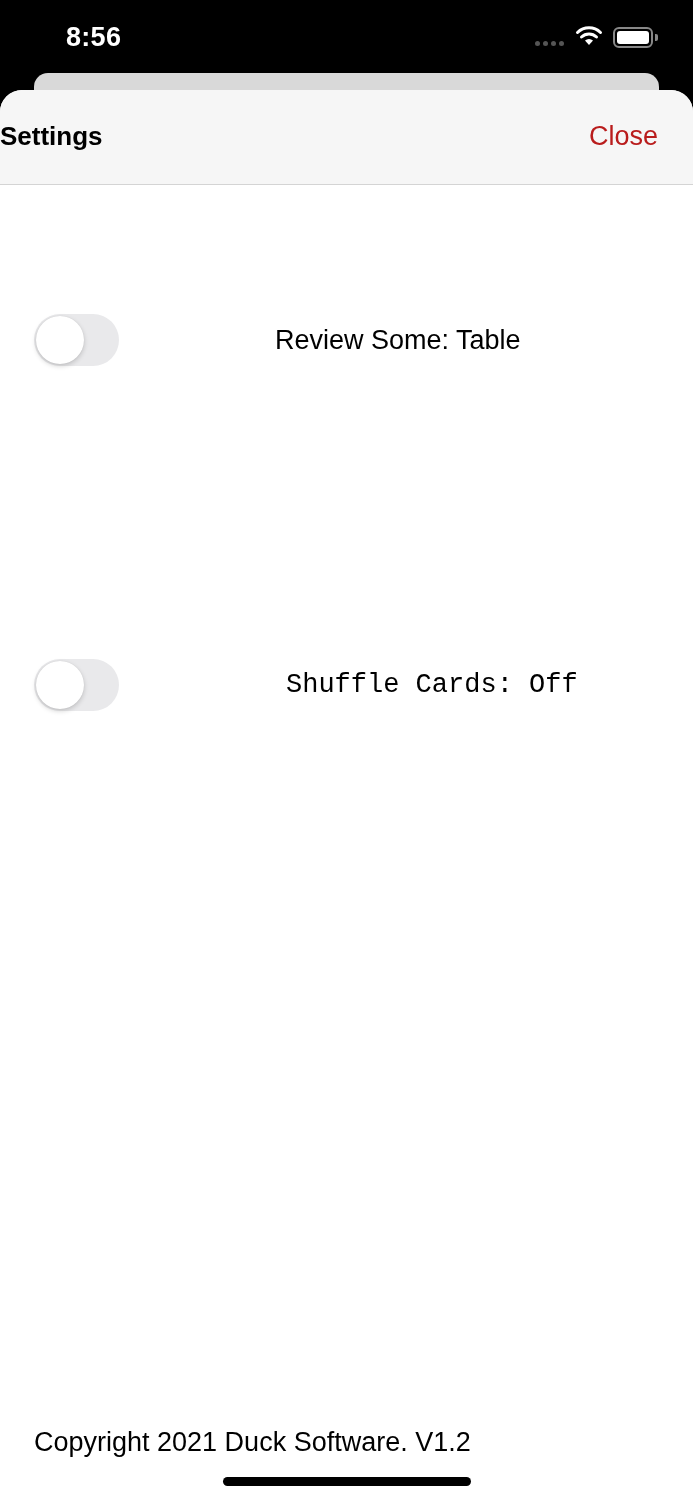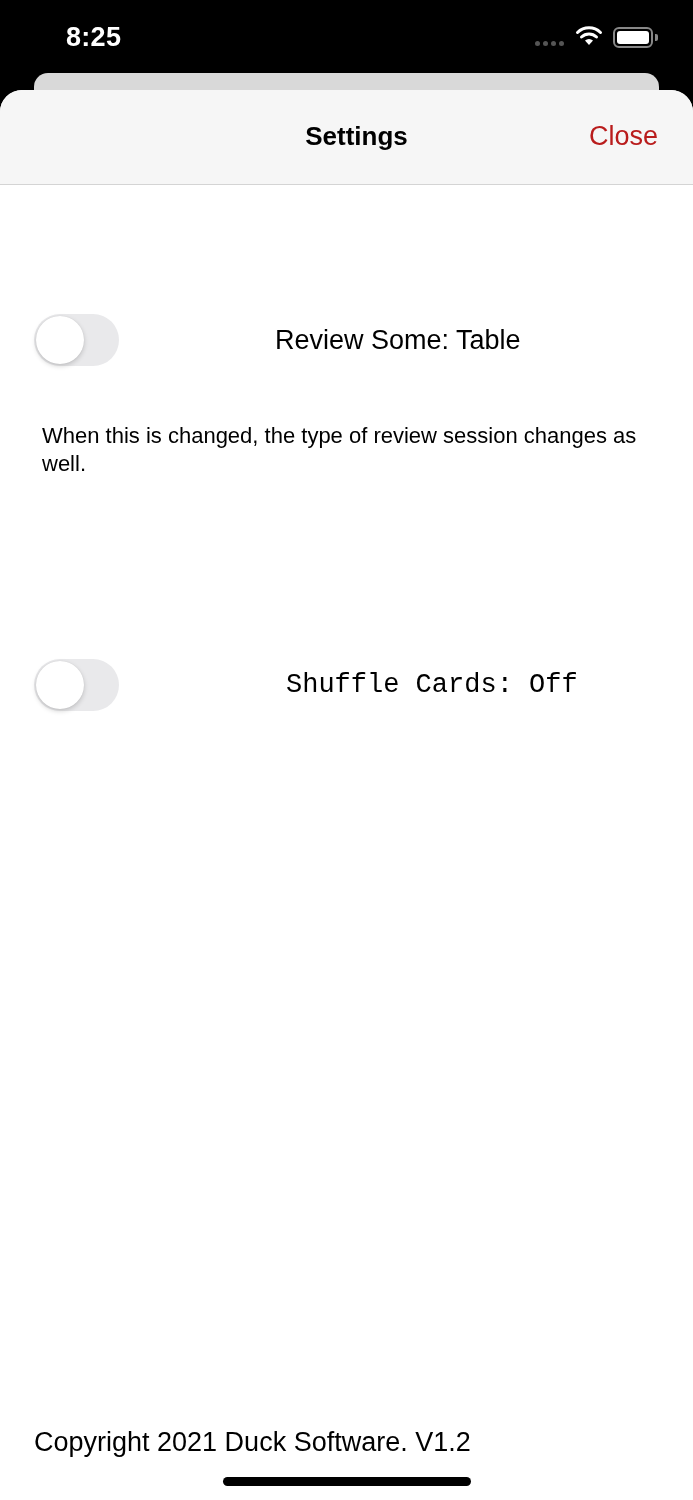--- a/index.html
+++ b/index.html
@@ -12,37 +12,37 @@
     .signal span { width: 5px; height: 5px; border-radius: 50%; background: #555; display: block; }
     .wifi { position: absolute; left: 575px; top: 25px; width: 28px; height: 22px; }
     .battery { position: absolute; left: 613px; top: 27px; width: 40px; height: 21px; border: 2px solid #888; border-radius: 6px; padding: 2px; }
     .battery-fill { width: 100%; height: 100%; background: #fff; border-radius: 3px; }
     .battery-cap { position: absolute; left: 655px; top: 34px; width: 3px; height: 7px; background: #888; border-radius: 0 2px 2px 0; }
 
     .back-sheet { position: absolute; left: 34px; top: 73px; width: 625px; height: 40px; background: #d9d9d9; border-radius: 14px 14px 0 0; }
 
     .sheet { position: absolute; left: 0; top: 90px; width: 693px; height: 1410px; background: #fff; border-radius: 22px 22px 0 0; overflow: hidden; }
     .nav-bar { position: relative; height: 95px; background: #f6f6f6; border-bottom: 1px solid #d4d4d4; }
-    .nav-title { position: absolute; left: 0; right: 0; top: 31px; text-align: center; font-size: 26px; font-weight: 600; padding-left: 20px; }
+    .nav-title { position: absolute; left: 0; right: 0; top: 31px; font-size: 26px; font-weight: 600; }
     .nav-close { position: absolute; right: 35px; top: 31px; font-size: 27px; color: #b91c1c; font-weight: 500; cursor: pointer; }
 
     .toggle { position: absolute; width: 85px; height: 52px; background: #e9e9eb; border-radius: 26px; cursor: pointer; }
     .toggle-knob { position: absolute; left: 2px; top: 2px; width: 48px; height: 48px; background: #fff; border-radius: 50%; box-shadow: 0 2px 5px rgba(0,0,0,0.18), 0 0 1px rgba(0,0,0,0.1); }
     .setting-label { position: absolute; font-size: 27px; color: #000; }
     .desc { position: absolute; left: 42px; width: 600px; font-size: 22px; line-height: 28px; color: #000; }
     .desc p + p { margin-top: 28px; }
 
     .copyright { position: absolute; left: 34px; top: 1337px; font-size: 27px; color: #000; }
     .home-indicator { position: absolute; left: 223px; top: 1387px; width: 248px; height: 9px; background: #000; border-radius: 5px; }
   </style>
 </head>
 <body>
 
 <div class="status-bar">
-  <div class="status-time">8:25</div>
+  <div class="status-time">8:56</div>
   <div class="signal">
       <span></span>
       <span></span>
       <span></span>
       <span></span>
     </div>
   <svg class="wifi" viewBox="0 0 28 22">
     <path d="M14 20 L10 15.5 A6 6 0 0 1 18 15.5 Z" fill="#fff"></path>
     <path d="M6.5 12 A11 11 0 0 1 21.5 12" stroke="#fff" stroke-width="3" fill="none" stroke-linecap="round"></path>
     <path d="M2.5 7.5 A16.5 16.5 0 0 1 25.5 7.5" stroke="#fff" stroke-width="3" fill="none" stroke-linecap="round"></path>
@@ -60,21 +60,20 @@
     <div class="nav-title">Settings</div>
     <div class="nav-close">Close</div>
   </div>
 
   <div class="toggle" style="left:34px; top:224px;">
     <div class="toggle-knob"></div>
   </div>
   <div class="setting-label" style="left:275px; top:235px;">Review Some: Table</div>
 
   <div class="desc" style="top:332px;">
-    <p>When this is changed, the type of review session changes as well.</p>
   </div>
 
   <div class="toggle" style="left:34px; top:569px;">
     <div class="toggle-knob"></div>
   </div>
   <div class="setting-label" style="left:286px; top:580px;font-family:Liberation Mono, monospace;">Shuffle Cards: Off</div>
 
 
   <div class="copyright">Copyright 2021 Duck Software. V1.2</div>
   <div class="home-indicator"></div>

